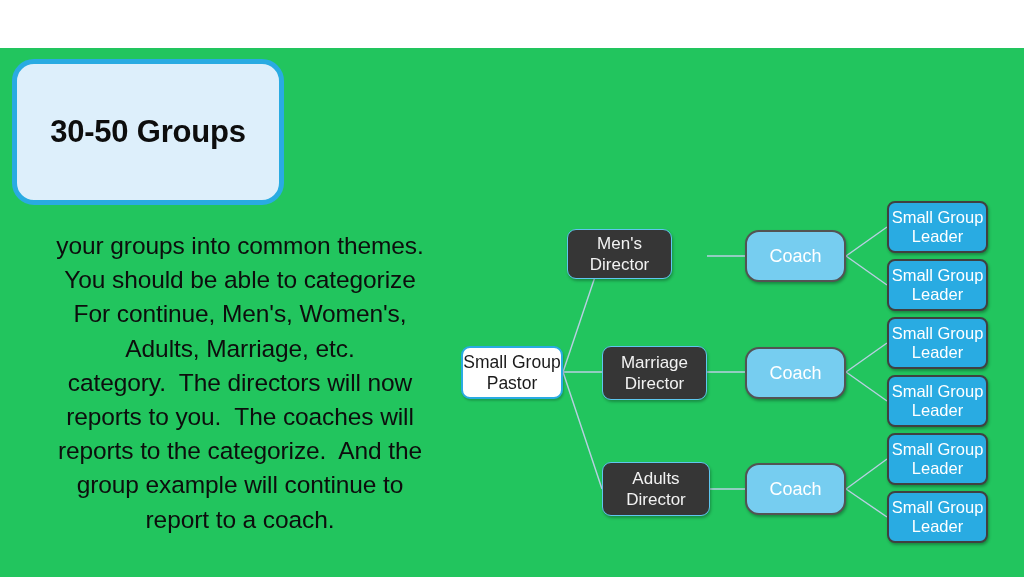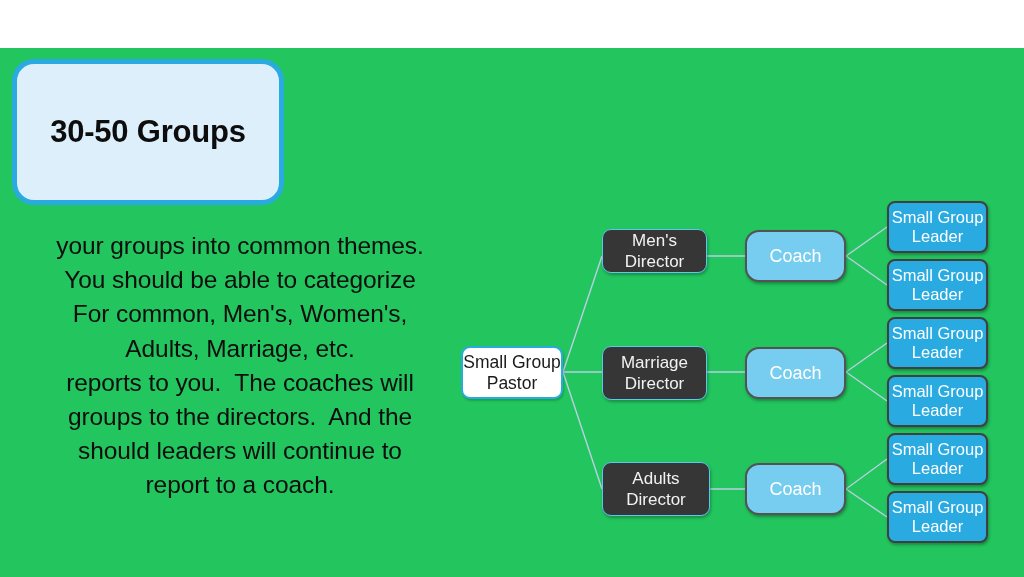--- a/index.html
+++ b/index.html
@@ -125,25 +125,26 @@
 
 <div id="slide">
 
   <div id="title-box">
     <span id="title-text">30-50 Groups</span>
   </div>
 
   <div id="body-text">
     <span class="line">your groups into common themes.</span>
     <span class="line">You should be able to categorize</span>
-    <span class="line">For common, Men's, Women's,</span>
+    <span class="line">For continue, Men's, Women's,</span>
     <span class="line">Adults, Marriage, etc.</span>
+    <span class="line">category.  The directors will now</span>
     <span class="line">reports to you.  The coaches will</span>
-    <span class="line">groups to the directors.  And the</span>
-    <span class="line">should leaders will continue to</span>
+    <span class="line">reports to the categorize.  And the</span>
+    <span class="line">group example will continue to</span>
     <span class="line">report to a coach.</span>
   </div>
 
   <div id="diagram">
 
     <svg id="connectors" viewBox="0 0 1024 577" width="1024" height="577">
       <g stroke="#b9cfe3" stroke-width="1.4" fill="none">
 
         <line x1="563" y1="324" x2="602" y2="208"></line>
         <line x1="563" y1="324" x2="602" y2="324"></line>
@@ -162,21 +163,21 @@
       </g>
     </svg>
 
     <div class="node node-pastor" style="left:461px; top:298px; width:102px; height:53px;">
       <span>
         <span class="node-label">Small Group</span>
         <span class="node-label">Pastor</span>
       </span>
     </div>
 
-    <div class="node node-director" style="left:602px; top:181px; width:105px; height:44px;">
+    <div class="node node-director" style="left:567px; top:181px; width:105px; height:50px;">
       <span>
         <span class="node-label">Men's</span>
         <span class="node-label">Director</span>
       </span>
     </div>
     <div class="node node-coach" style="left:745px; top:182px; width:101px; height:52px;">
       <span class="node-label">Coach</span>
     </div>
     <div class="node node-leader" style="left:887px; top:153px; width:101px; height:52px;">
       <span>

